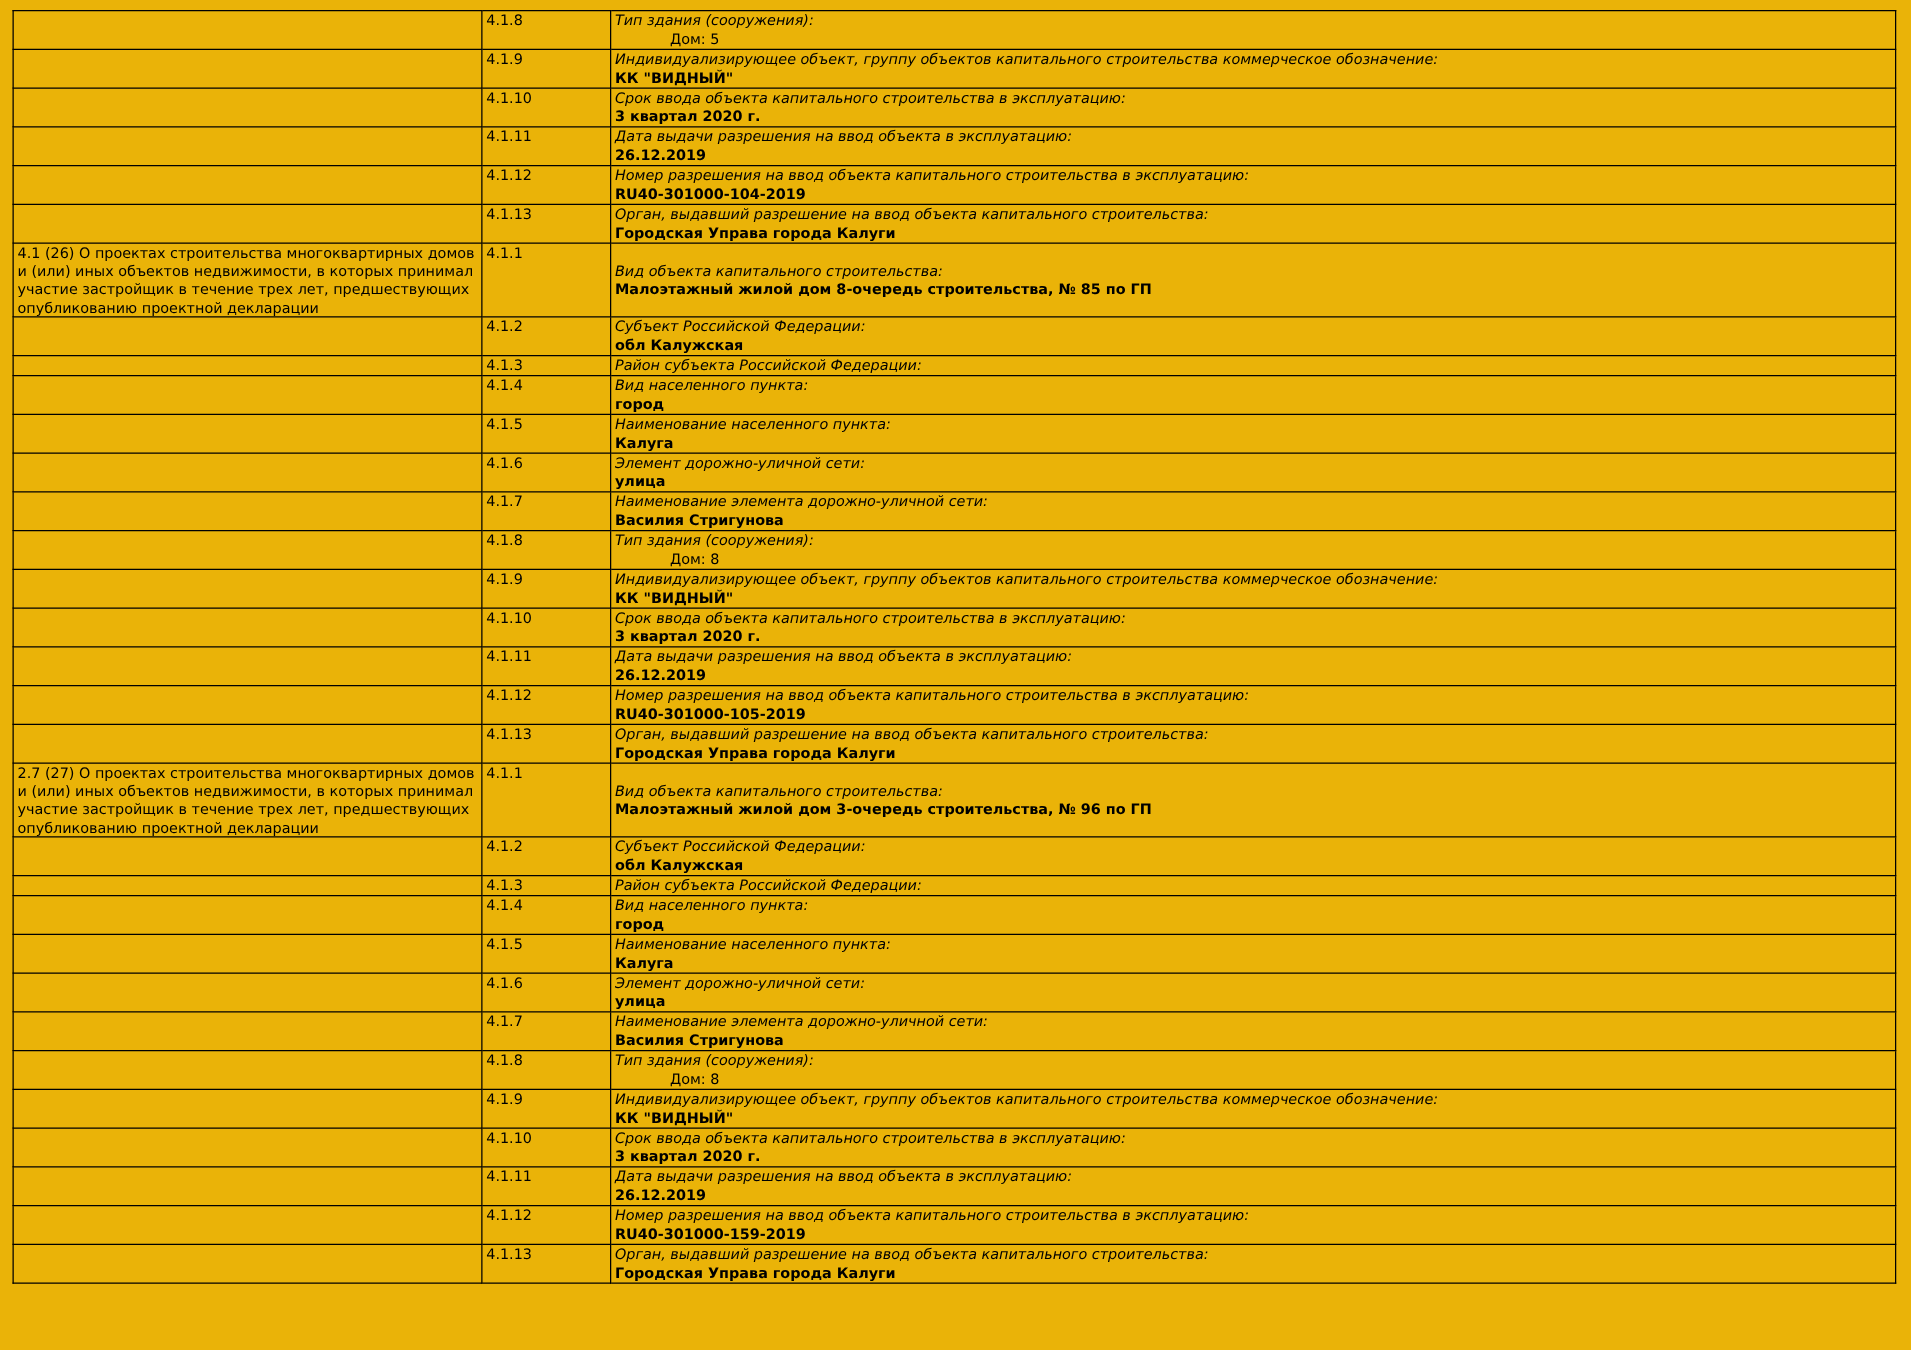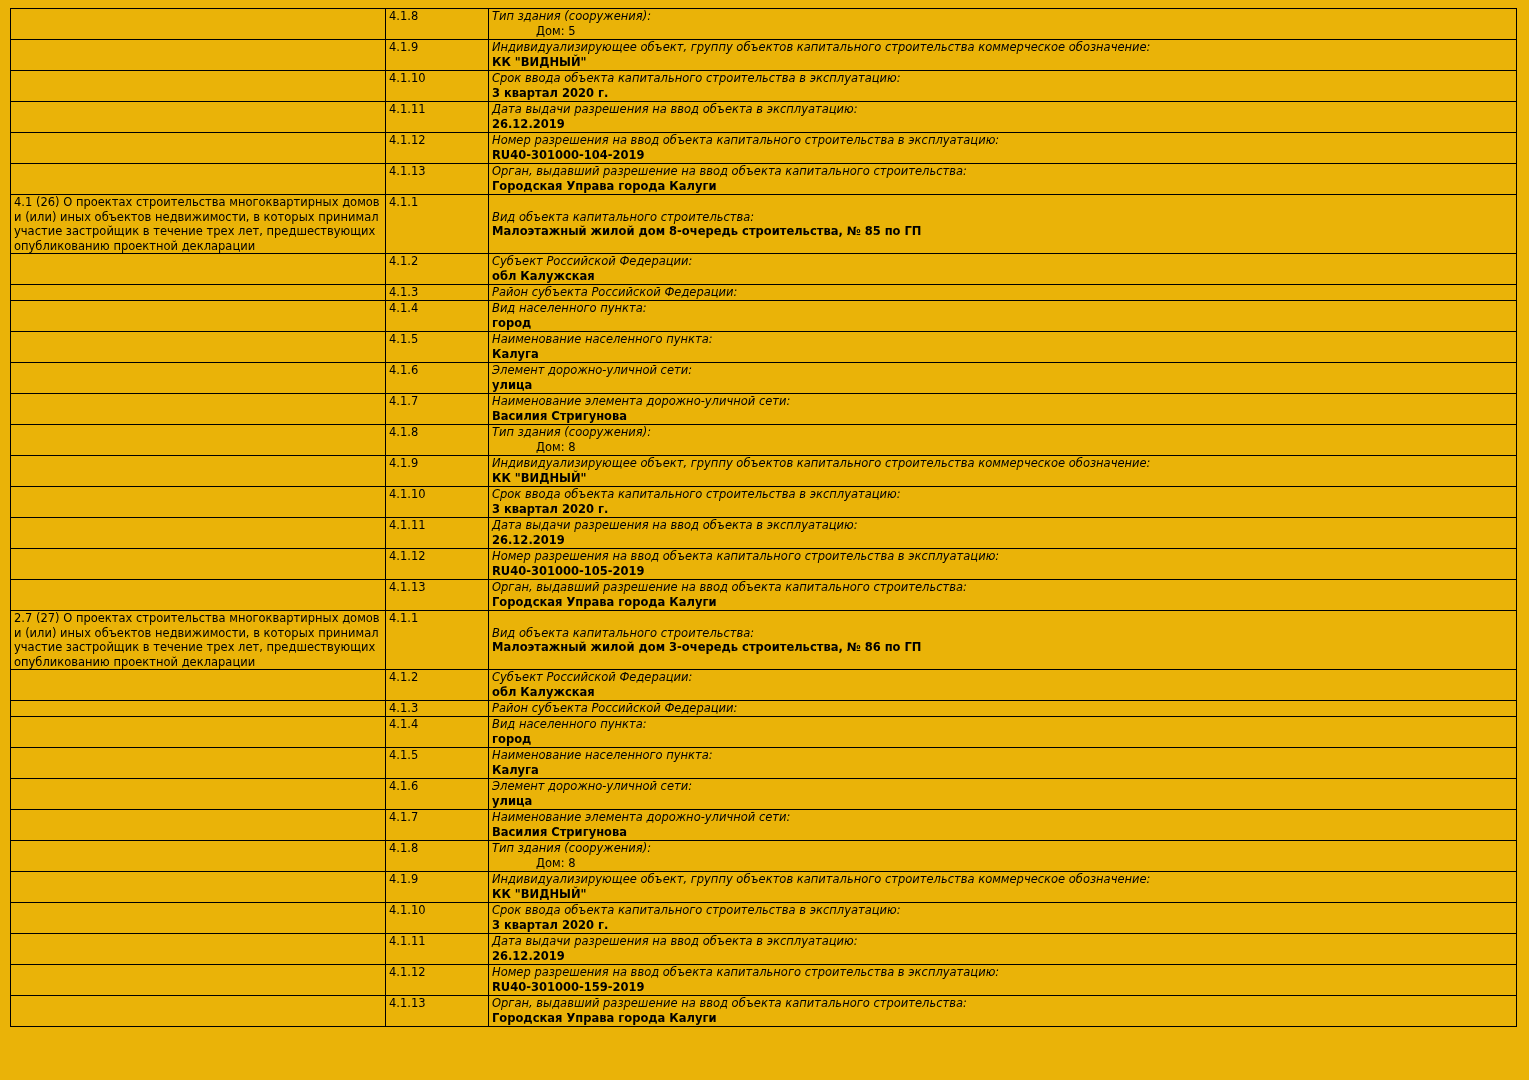--- a/index.html
+++ b/index.html
@@ -228,21 +228,21 @@
           <td class="content-cell">
             <div class="label">Орган, выдавший разрешение на ввод объекта капитального строительства:</div>
             <div class="value">Городская Управа города Калуги</div>
           </td>
         </tr>
         <tr class="tall">
           <td class="desc-cell">2.7 (27) О проектах строительства многоквартирных домов и (или) иных объектов недвижимости, в которых принимал участие застройщик в течение трех лет, предшествующих опубликованию проектной декларации</td>
           <td class="code-cell">4.1.1</td>
           <td class="content-cell">
             <div class="label">Вид объекта капитального строительства:</div>
-            <div class="value">Малоэтажный жилой дом 3-очередь строительства, № 86 по ГП</div>
+            <div class="value">Малоэтажный жилой дом 3-очередь строительства, № 96 по ГП</div>
           </td>
         </tr>
         <tr class="std">
           <td class="desc-cell"></td>
           <td class="code-cell">4.1.2</td>
           <td class="content-cell">
             <div class="label">Субъект Российской Федерации:</div>
             <div class="value">обл Калужская</div>
           </td>
         </tr>

